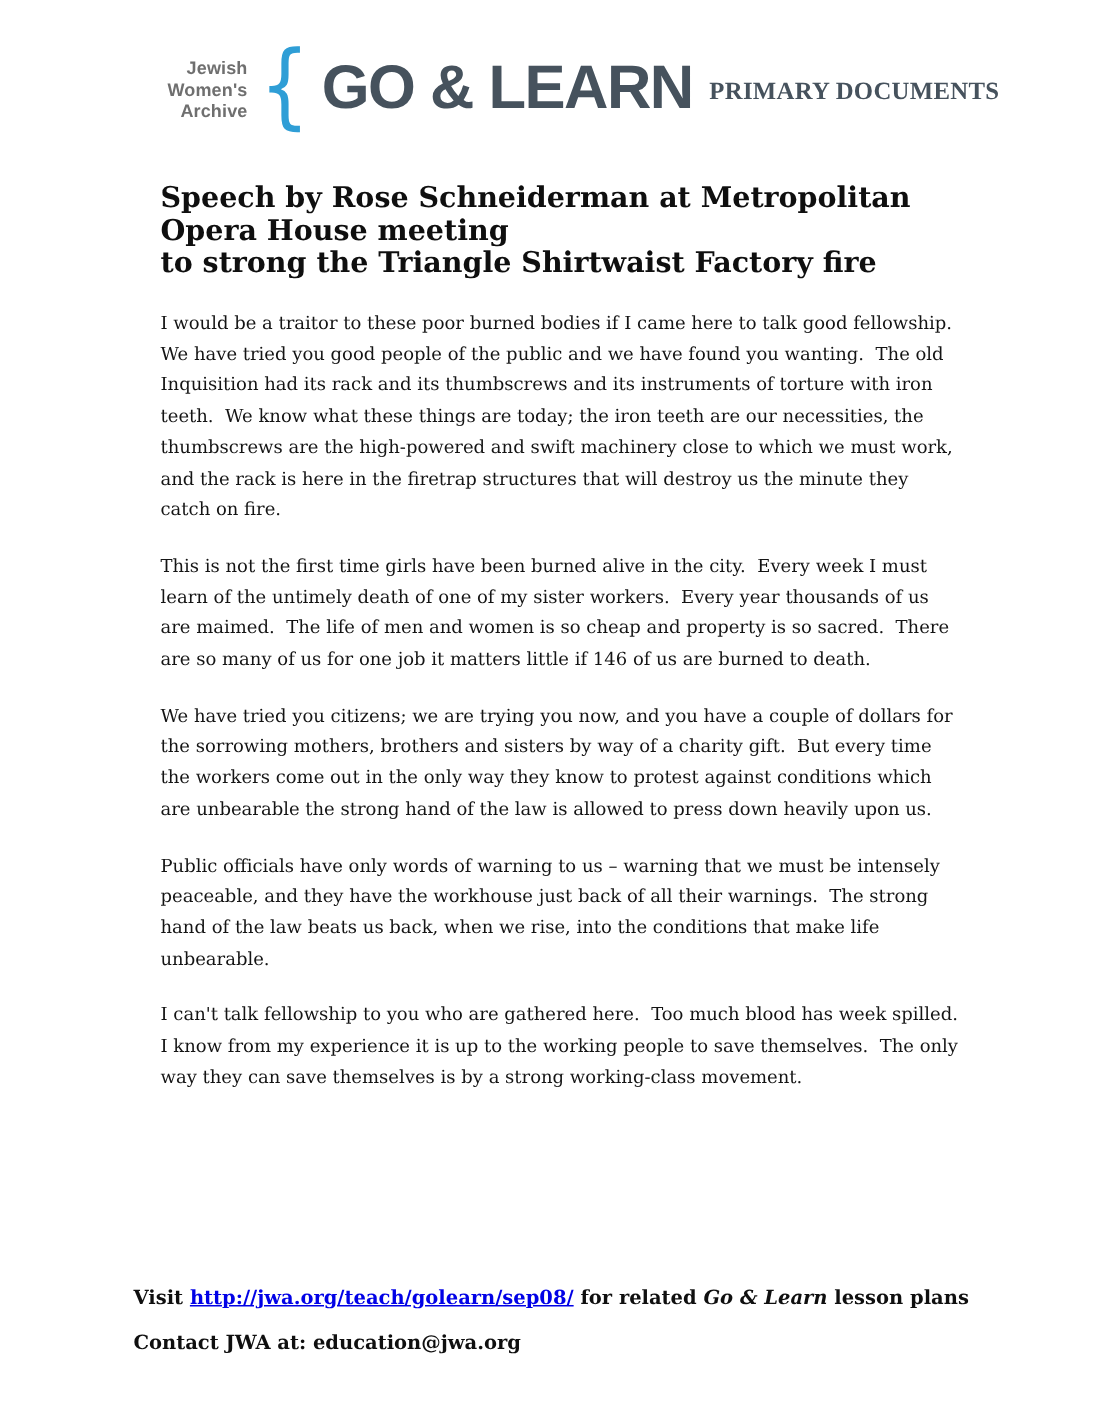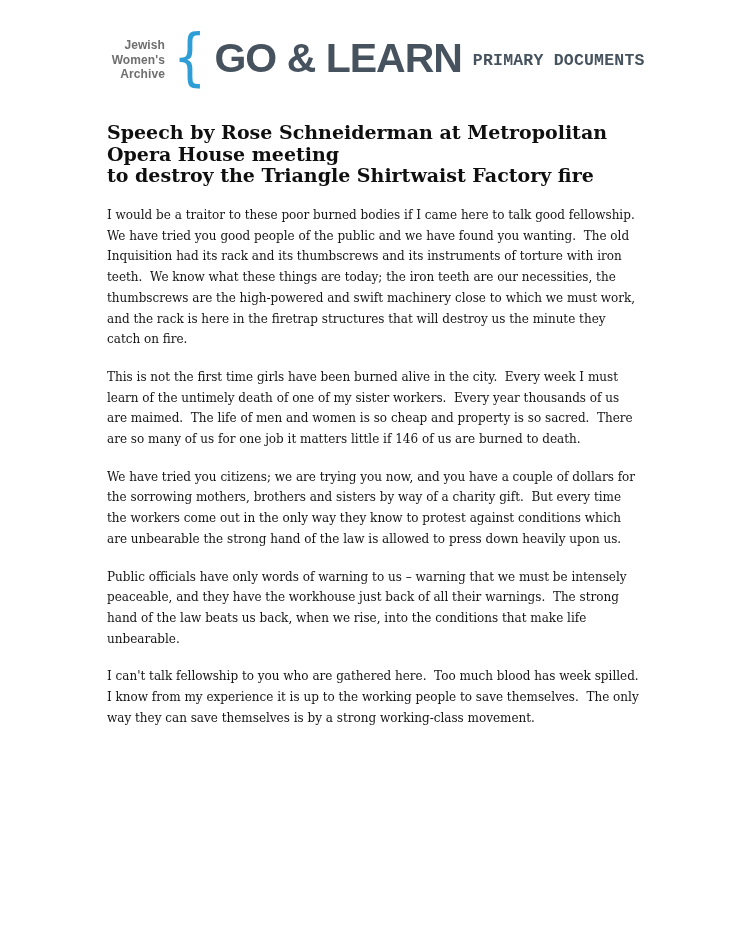--- a/index.html
+++ b/index.html
@@ -46,21 +46,21 @@
   .gl-title {
     font-family: "Liberation Sans", sans-serif;
     font-weight: bold;
     font-size: 41px;
     letter-spacing: -1px;
     color: var(--slate, #46525d);
     margin-left: 4px;
     margin-top: -2px;
   }
   .gl-subtitle {
-    font-family: Liberation Mono, monospace;
+    font-family: Liberation Serif, serif;
     font-weight: bold;
     font-size: 16.5px;
     line-height: 18.5px;
     letter-spacing: 0.2px;
     color: var(--slate, #46525d);
     margin-left: 11px;
     margin-top: 2px;
   }
 
   
@@ -127,25 +127,29 @@
     </div>
     <div class="brace">{</div>
     <div class="gl-title">GO &amp; LEARN</div>
     <div class="gl-subtitle">
       <div>PRIMARY DOCUMENTS</div>
     </div>
   </div>
 
   <div class="doc-title">
     <div>Speech by Rose Schneiderman at Metropolitan Opera House meeting</div>
-    <div>to destroy the Triangle Shirtwaist Factory fire</div>
+    <div>to strong the Triangle Shirtwaist Factory fire</div>
   </div>
 
   <div class="doc-body">
     <p>I would be a traitor to these poor burned bodies if I came here to talk good fellowship.  We have tried you good people of the public and we have found you wanting.  The old Inquisition had its rack and its thumbscrews and its instruments of torture with iron teeth.  We know what these things are today; the iron teeth are our necessities, the thumbscrews are the high-powered and swift machinery close to which we must work, and the rack is here in the firetrap structures that will destroy us the minute they catch on fire.</p>
     <p>This is not the first time girls have been burned alive in the city.  Every week I must learn of the untimely death of one of my sister workers.  Every year thousands of us are maimed.  The life of men and women is so cheap and property is so sacred.  There are so many of us for one job it matters little if 146 of us are burned to death.</p>
     <p>We have tried you citizens; we are trying you now, and you have a couple of dollars for the sorrowing mothers, brothers and sisters by way of a charity gift.  But every time the workers come out in the only way they know to protest against conditions which are unbearable the strong hand of the law is allowed to press down heavily upon us.</p>
     <p>Public officials have only words of warning to us – warning that we must be intensely peaceable, and they have the workhouse just back of all their warnings.  The strong hand of the law beats us back, when we rise, into the conditions that make life unbearable.</p>
     <p>I can't talk fellowship to you who are gathered here.  Too much blood has week spilled.  I know from my experience it is up to the working people to save themselves.  The only way they can save themselves is by a strong working-class movement.</p>
   </div>
 
+  <div class="footer">
+    <div class="footer-line"><span>Visit </span><a href="#">http://jwa.org/teach/golearn/sep08/</a><span> for related </span><span class="series-italic">Go &amp; Learn</span><span> lesson plans</span></div>
+    <div class="footer-line">Contact JWA at: education@jwa.org</div>
+  </div>
 
 </div>
 
 </body></html>

